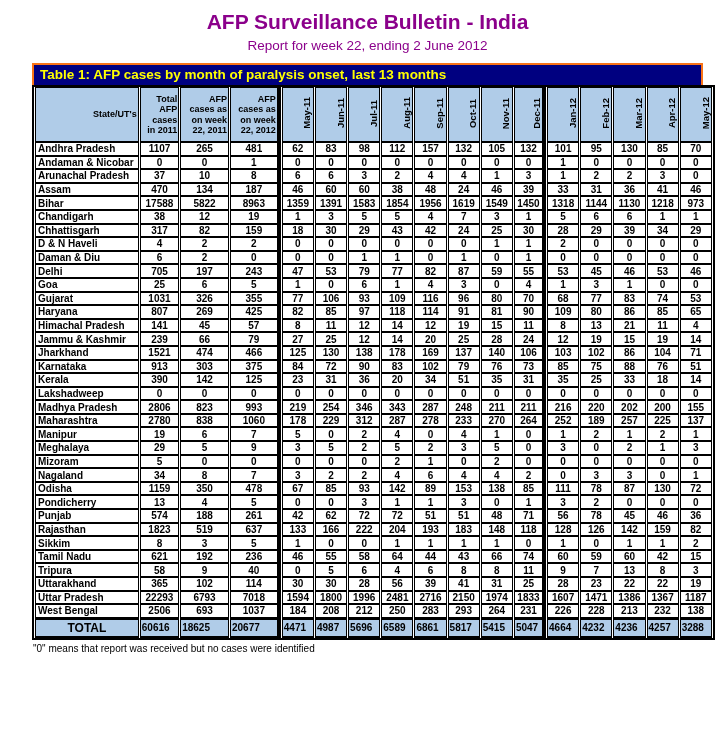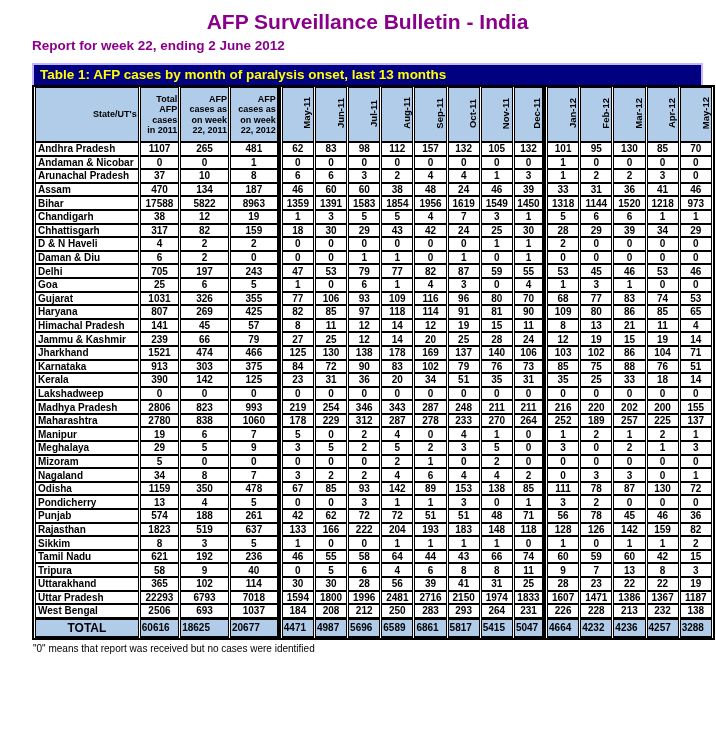--- a/index.html
+++ b/index.html
@@ -17,31 +17,32 @@
   }
   .wrap { padding: 6px 13px 0 20px; margin-left: 12px; }
   .page-title {
     text-align: center;
     color: var(--title-purple);
     font-size: 21px;
     font-weight: bold;
     margin: 4px 0 4px 0;
   }
   .page-subtitle {
+    text-align: center;
     color: var(--title-purple);
     font-size: 13.5px;
-    font-weight: bold;
+    font-weight: normal;
     margin: 0 0 10px 0;
   }
   .table-bar {
     background: var(--navy);
     color: var(--yellow);
     font-weight: bold;
     font-size: 13.5px;
-    border: 2px solid #c4b5fd;
+    border: 2px solid #f97316;
     padding: 2px 6px 3px 6px;
   }
   table.afp {
     border-collapse: separate;
     border-spacing: 1px 0;
     table-layout: fixed;
     width: 683px;
     border: 2px solid #000;
     margin-top: -2px;
     background: #fff;
@@ -234,21 +235,21 @@
           <td class="num">1359</td>
           <td class="num">1391</td>
           <td class="num">1583</td>
           <td class="num">1854</td>
           <td class="num">1956</td>
           <td class="num">1619</td>
           <td class="num">1549</td>
           <td class="num gr">1450</td>
           <td class="num">1318</td>
           <td class="num">1144</td>
-          <td class="num">1520</td>
+          <td class="num">1130</td>
           <td class="num">1218</td>
           <td class="num">973</td>
         </tr>
         <tr>
           <td class="state-td">Chandigarh</td>
           <td class="num">38</td>
           <td class="num">12</td>
           <td class="num gr">19</td>
           <td class="num">1</td>
           <td class="num">3</td>

